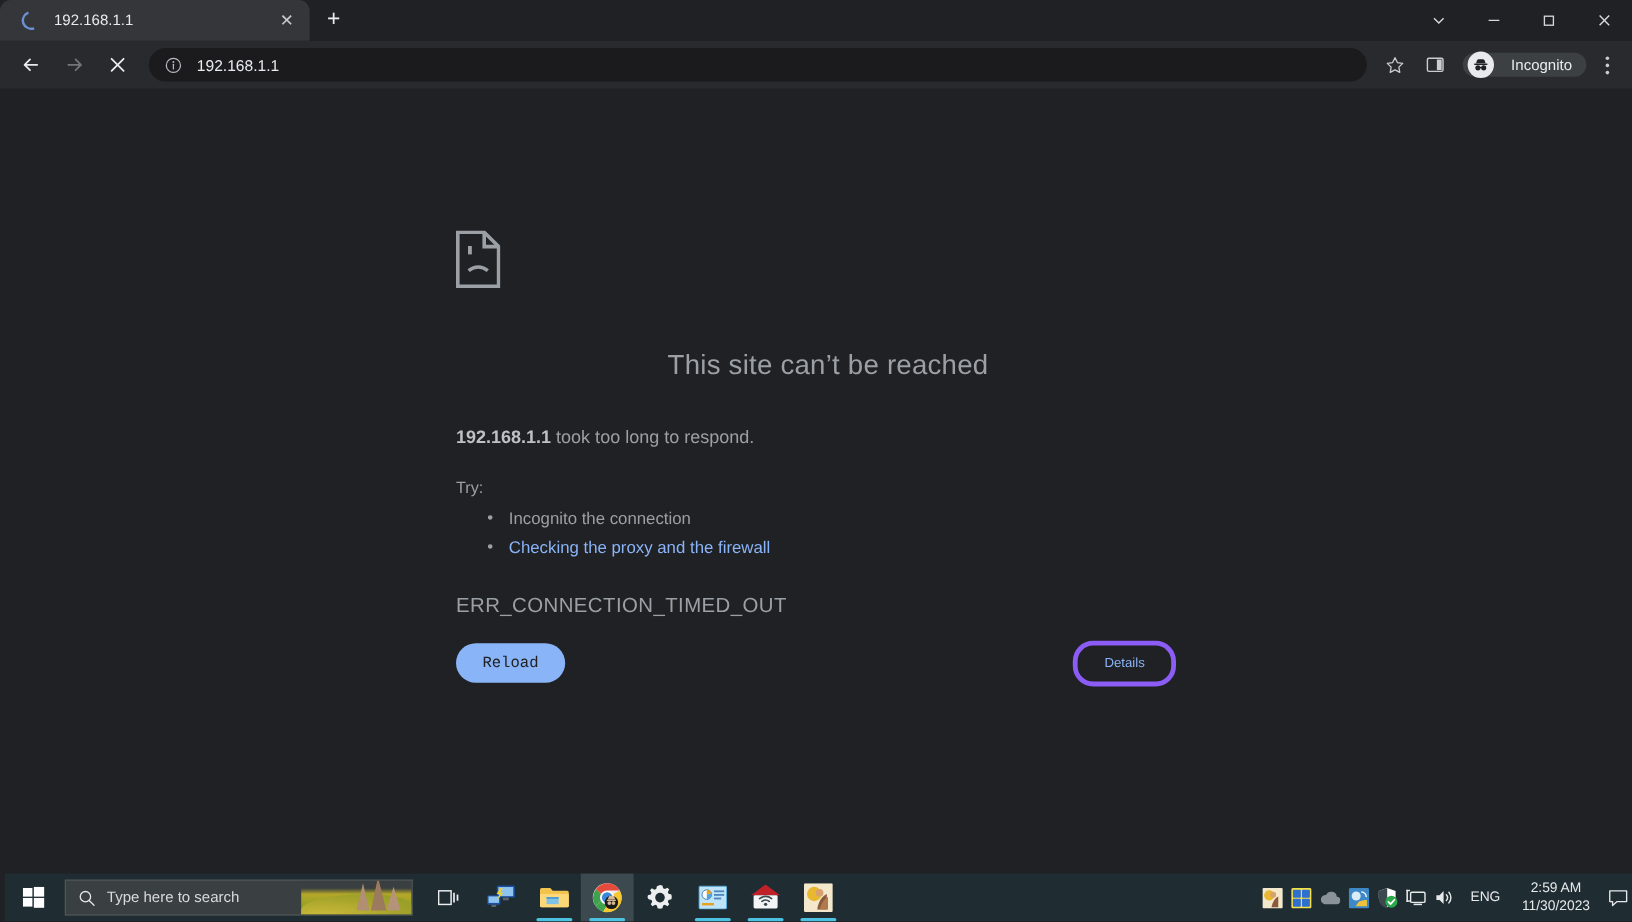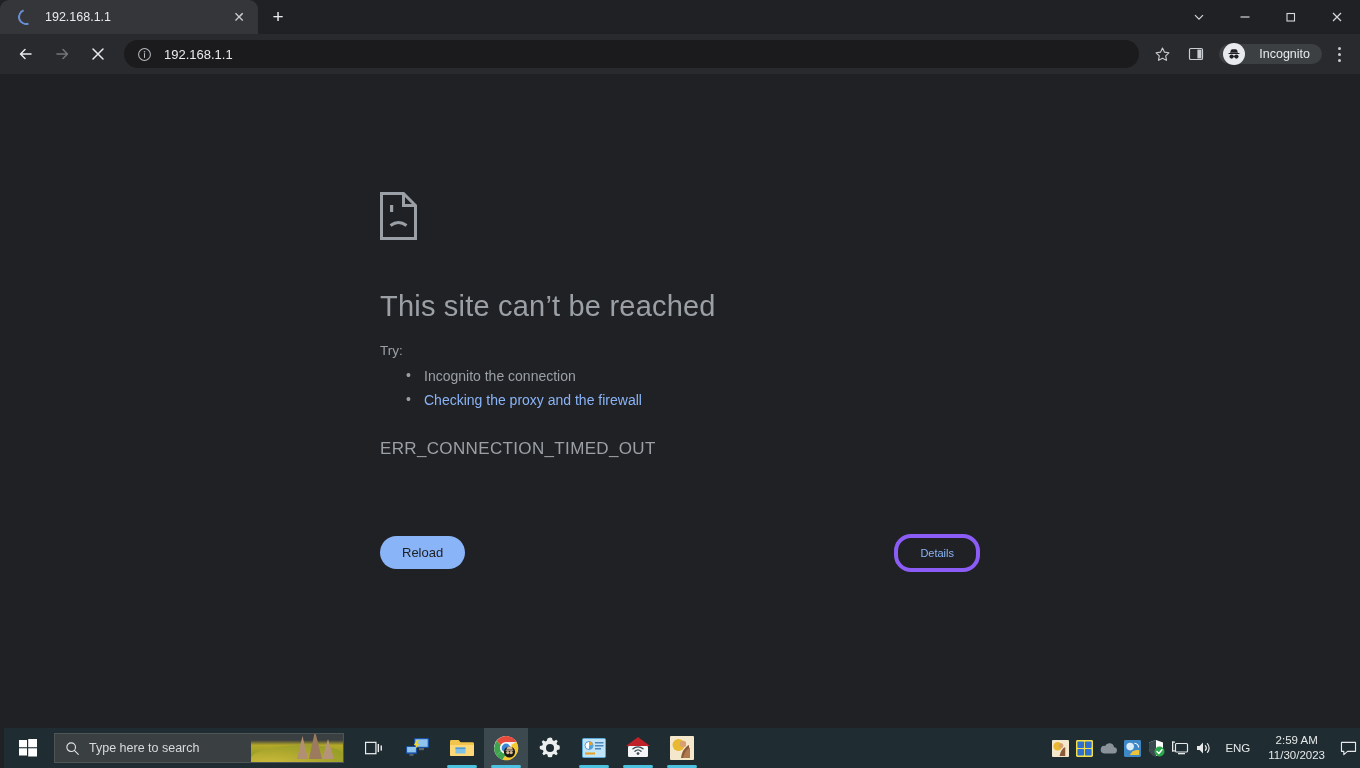--- a/index.html
+++ b/index.html
@@ -117,22 +117,22 @@
 
   
   .page {
     position: absolute; left: 0; top: 74px;
     width: 1360px; height: 660px;
     background: #202124;
   }
   .err-wrap { position: absolute; left: 380px; top: 118px; width: 620px; }
   .err-icon { margin-bottom: 46px; }
   .err-title {
-    font-size: 29px; font-weight: 400; color: #9aa0a6;
-    letter-spacing: .2px; margin-bottom: 20px;
+    font-size: 23px; font-weight: 400; color: #9aa0a6;
+    letter-spacing: .2px; margin-bottom: 38px; text-align: center;
   }
   .err-sub { font-size: 15px; color: #9aa0a6; margin-bottom: 26px; }
   .err-sub b { color: #bdc1c6; font-weight: 700; }
   .err-try { font-size: 13.5px; color: #9aa0a6; margin-bottom: 6px; }
   .err-list { list-style: none; margin-left: 26px; }
   .err-list li {
     font-size: 14px; color: #9aa0a6;
     line-height: 24px; position: relative; padding-left: 18px;
   }
   .err-list li::before {
@@ -144,21 +144,21 @@
     font-size: 17px; color: #9aa0a6;
     letter-spacing: .35px; margin-top: 27px;
   }
   .btn-row {
     position: absolute; left: 380px; top: 458px; width: 600px;
     display: flex; align-items: center; justify-content: space-between;
   }
   .btn-reload {
     background: #8ab4f8; color: #202124;
     border: none; border-radius: 17px;
-    font-size: 13px; font-family: Liberation Sans, sans-serif;
+    font-size: 13px; font-family: Liberation Mono, monospace;
     padding: 9px 22px; cursor: pointer;
   }
   .btn-details {
     background: transparent; color: #8ab4f8;
     border: 4px solid #8b5cf6; border-radius: 17px;
     font-size: 11px; font-family: inherit;
     padding: 9px 22px; cursor: pointer;
     margin-top: 2px;
   }
 
@@ -329,20 +329,23 @@
       <svg width="37" height="48" viewBox="0 0 37 48">
         <path d="M1.5 1.5h22l12 12v33h-34z" stroke="#9aa0a6" stroke-width="3" fill="none" stroke-linejoin="miter"></path>
         <path d="M23.5 1.5v12h12" stroke="#9aa0a6" stroke-width="3" fill="none"></path>
         <rect x="10" y="13" width="3.2" height="7" fill="#9aa0a6"></rect>
         <path d="M10.5 33.5q8-6 16 0" stroke="#9aa0a6" stroke-width="3" fill="none" stroke-linecap="butt"></path>
       </svg>
     </div>
 
     <h1 class="err-title">This site can’t be reached</h1>
 
+    <p class="err-sub">
+      <b>192.168.1.1</b><span> took too long to respond.</span>
+    </p>
 
     <div class="err-try">Try:</div>
     <ul class="err-list">
       <li>Incognito the connection</li>
       <li class="link">Checking the proxy and the firewall</li>
     </ul>
 
     <div class="err-code">ERR_CONNECTION_TIMED_OUT</div>
   </div>
 

